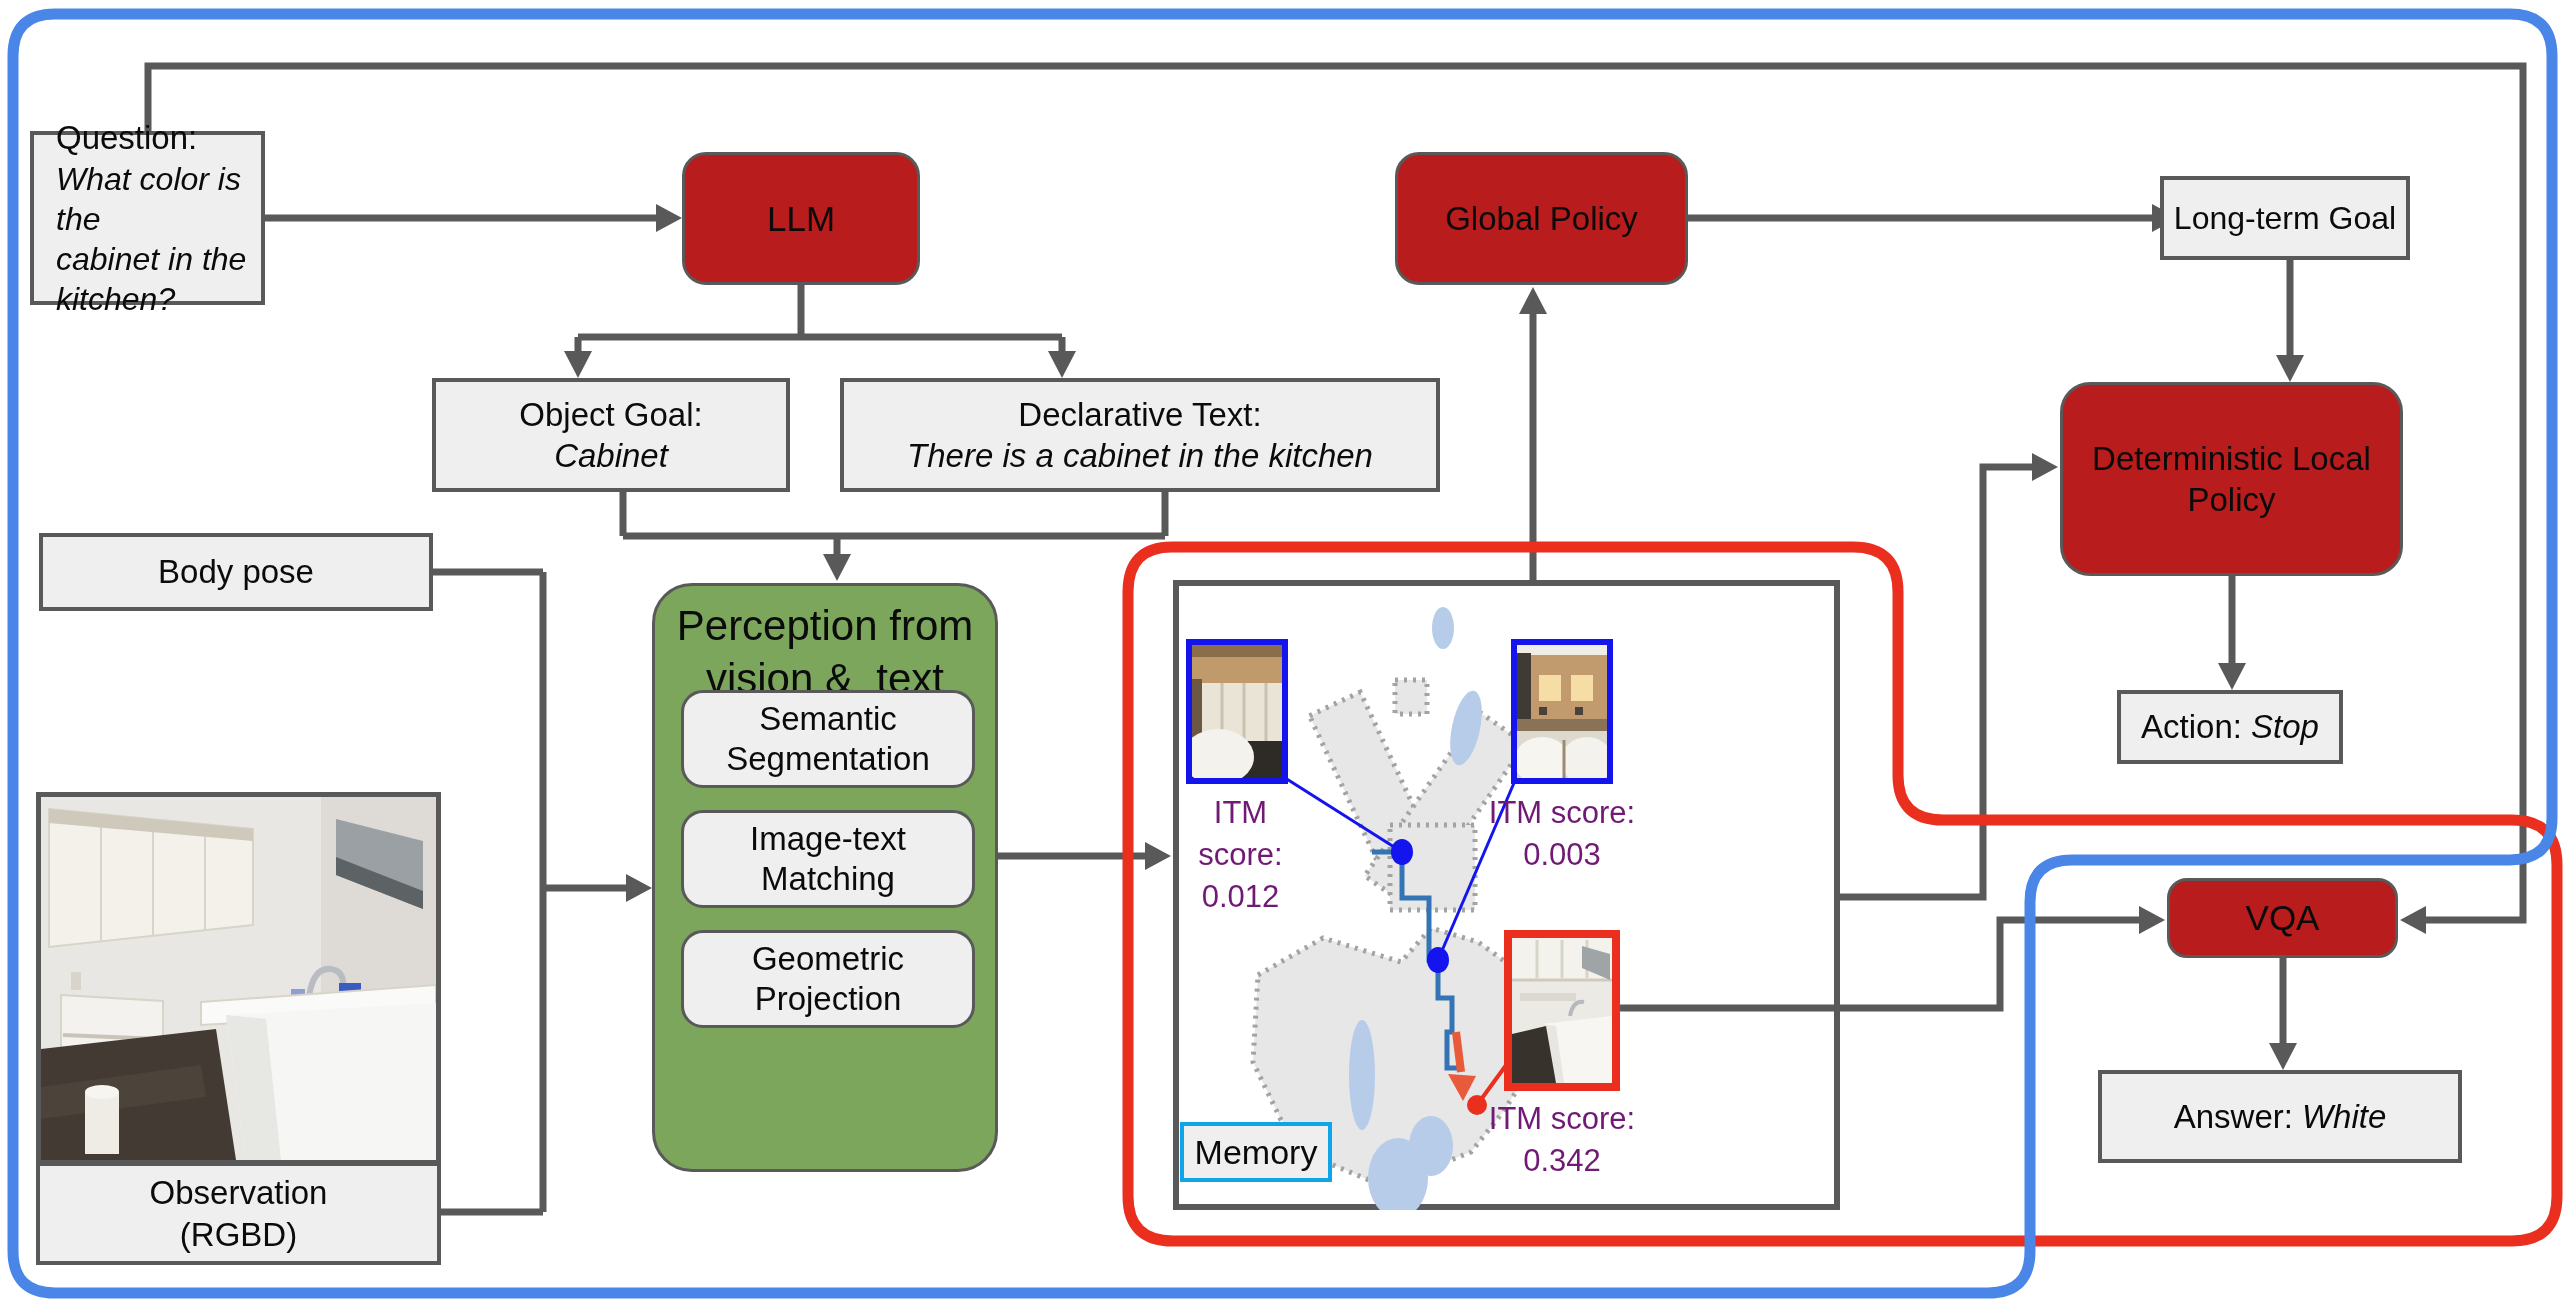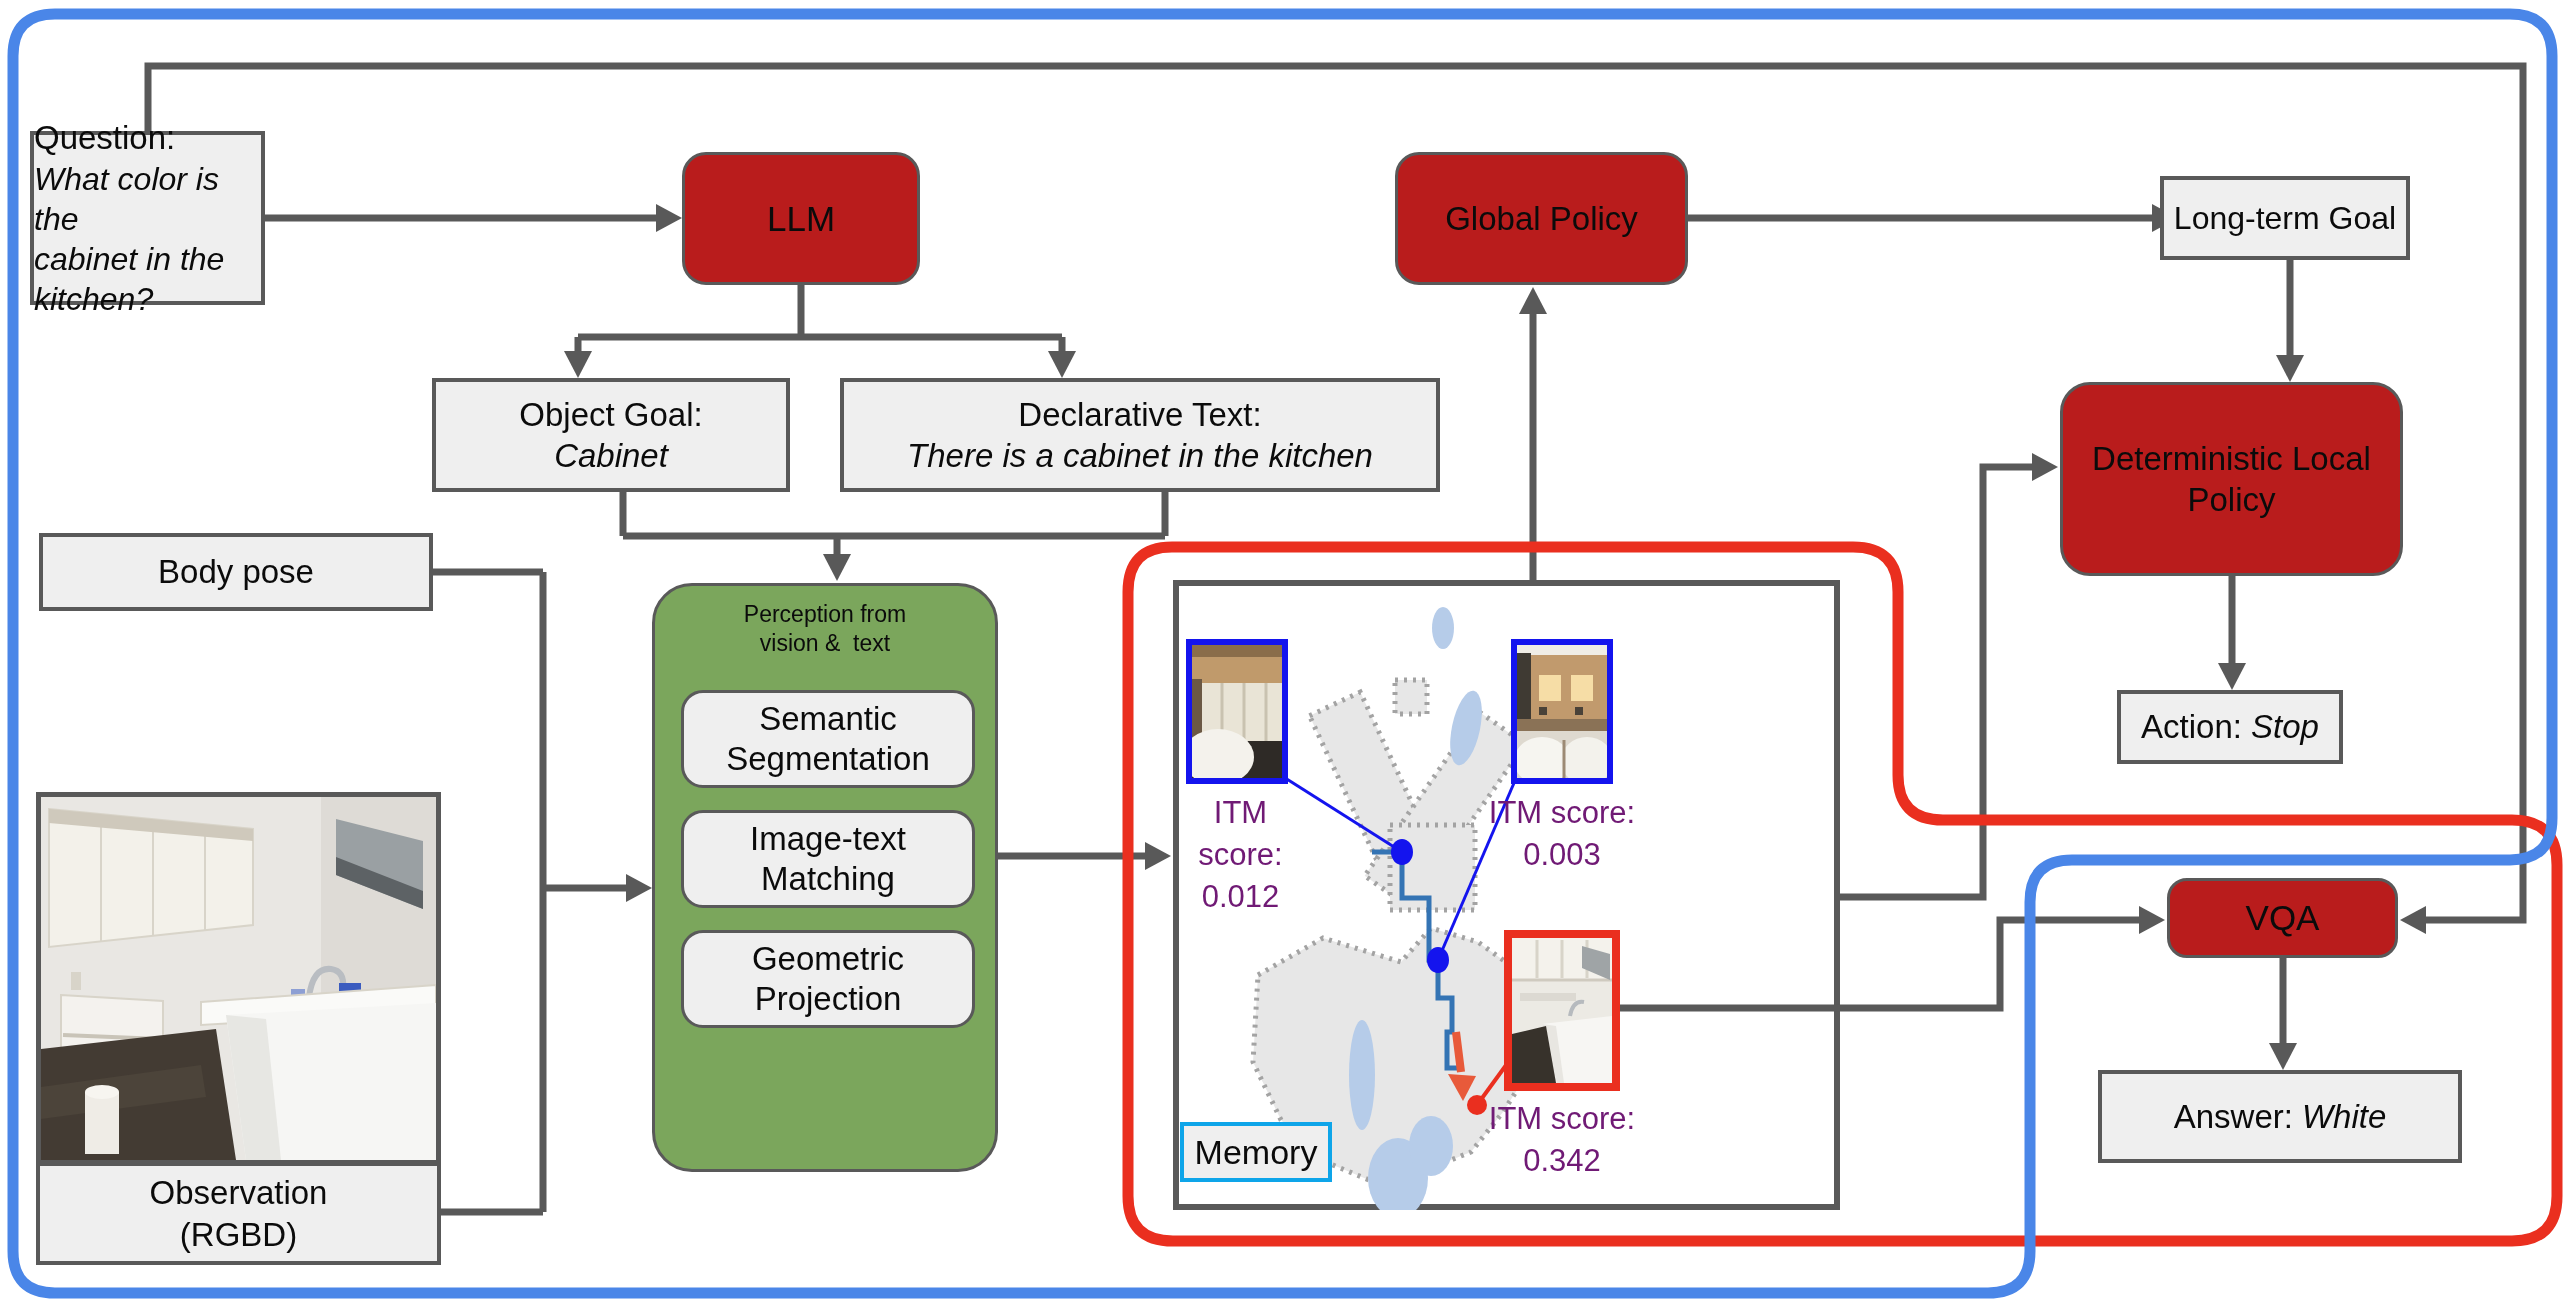--- a/index.html
+++ b/index.html
@@ -11,28 +11,28 @@
        display:flex;flex-direction:column;align-items:center;justify-content:center;
        font-size:33px;line-height:1.25;z-index:2;text-align:center;}
   .green{background:#b91c1c;border:3px solid #595959;}
   .round24{border-radius:24px;}
   .round30{border-radius:30px;}
   .round20{border-radius:20px;}
   .preline{white-space:pre-line;}
   .prewrap{white-space:pre-wrap;}
   .it{font-style:italic;}
   .row{flex-direction:row;gap:9px;}
-  .leftalign{align-items:flex-start;justify-content:center;text-align:left;}
+  .leftalign{align-items:flex-start;justify-content:center;text-align:left;padding-left:22px;}
   .q-label{font-size:33px;}
   .q-value{font-size:32px;}
   
   #perception{position:absolute;left:652px;top:583px;width:346px;height:589px;box-sizing:border-box;
       background:#7ba65c;border:3px solid #595959;border-radius:40px;z-index:2;}
   #perception .title{position:absolute;left:0;top:14px;width:100%;text-align:center;
-      font-size:23px;line-height:1.25;}
+      font-size:42px;line-height:1.25;}
   .module{position:absolute;left:26px;width:294px;height:98px;box-sizing:border-box;
       background:#efefef;border:3px solid #595959;border-radius:22px;
       display:flex;align-items:center;justify-content:center;font-size:33px;line-height:1.2;text-align:center;}
   
   #memory{position:absolute;left:1173px;top:580px;width:667px;height:630px;background:#ffffff;z-index:2;}
   #memory .inner-svg{position:absolute;left:0;top:0;}
   .frame{position:absolute;box-sizing:content-box;z-index:3;}
   .frame.blue{border:6px solid #1414ee;}
   .frame.red{border:8px solid #ea2f1f;}
   .itm{position:absolute;z-index:3;color:#701a75;font-size:31px;line-height:1.35;text-align:center;}

